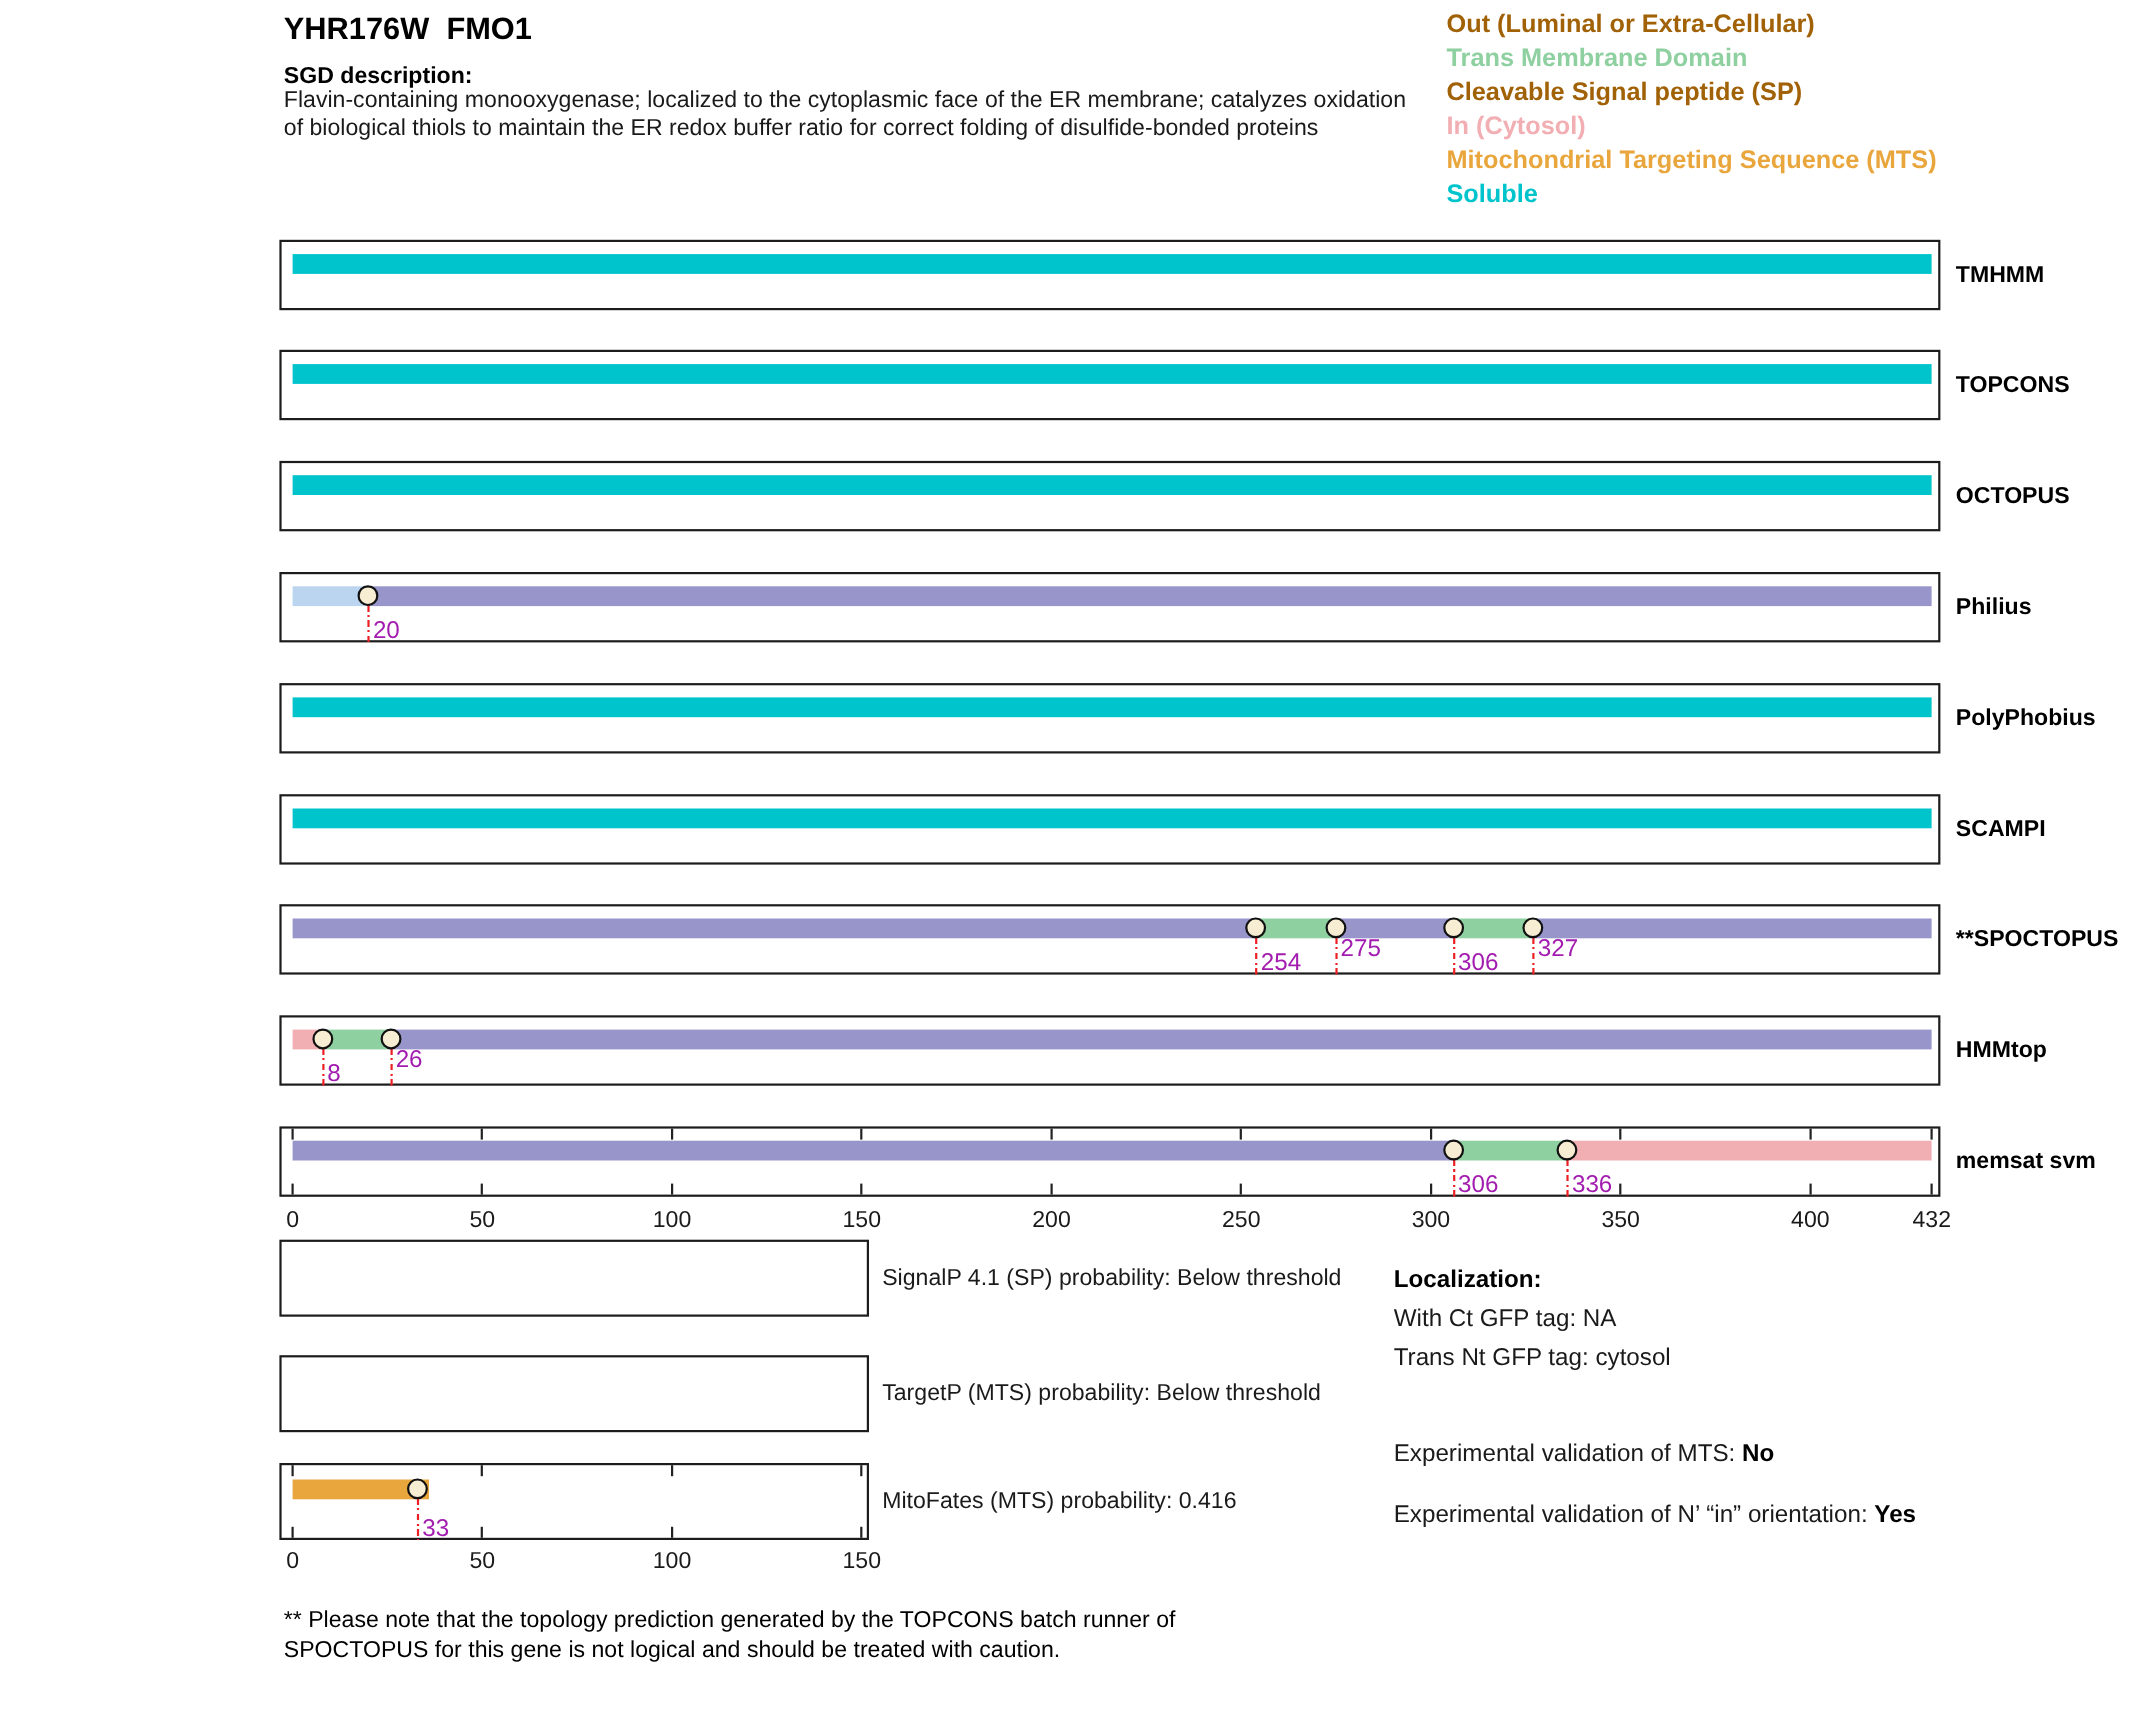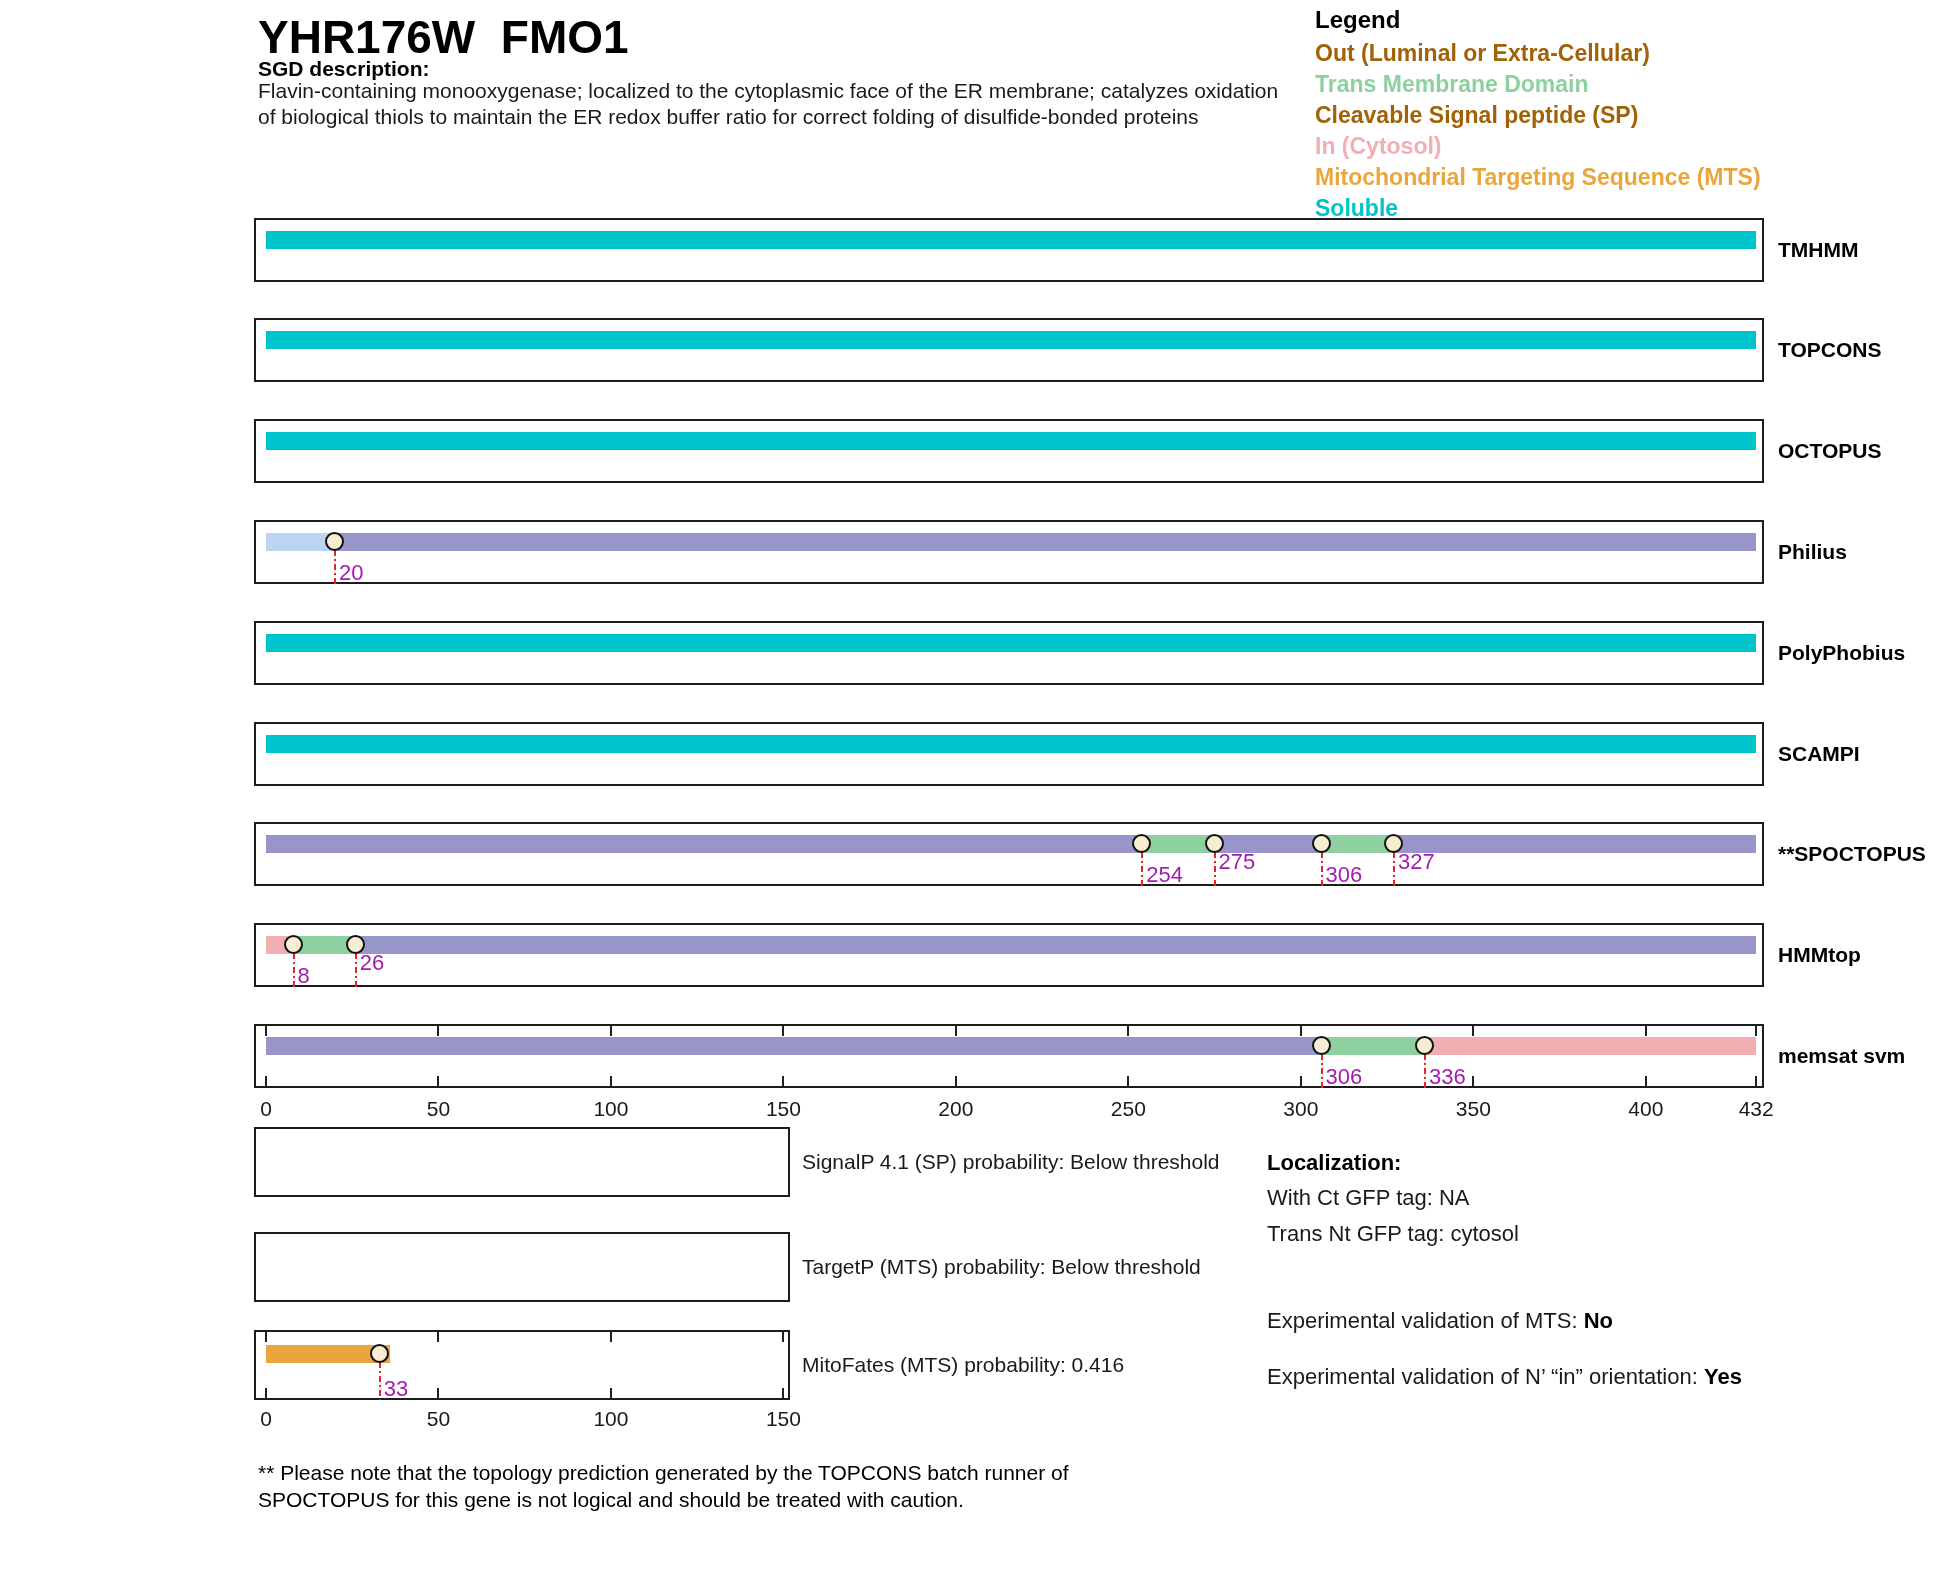--- a/index.html
+++ b/index.html
@@ -1,19 +1,19 @@
 <!DOCTYPE html>
 <html><head>
 <meta charset="utf-8">
 <style>
   html,body{margin:0;padding:0;background:#fff;}
   #page{position:relative;width:1950px;height:1573px;background:#fff;
         font-family:"Liberation Sans",sans-serif;color:#111;overflow:hidden;}
   .abs{position:absolute;}
-  #title{left:258px;top:10px;font-size:46px;font-weight:bold;white-space:pre;color:#000;}
+  #title{left:258px;top:10px;font-size:28px;font-weight:bold;white-space:pre;color:#000;}
   #sgd-label{left:258px;top:57px;font-size:21px;font-weight:bold;color:#000;}
   .desc-line{left:258px;font-size:21px;color:#1a1a1a;white-space:pre;}
   #legend{left:1315px;top:6px;}
   #legend-title{font-size:24px;font-weight:bold;color:#000;margin-bottom:4px;}
   .legend-item{font-size:23px;font-weight:bold;line-height:31px;white-space:pre;}
   .trackbox{position:absolute;border:2px solid #1c1c1c;background:#fff;box-sizing:border-box;}
   .seg{position:absolute;height:18px;}
   .track-label{position:absolute;font-size:21px;font-weight:bold;color:#000;
                transform:translateY(-50%);white-space:pre;}
   .marker-circle{position:absolute;width:15px;height:15px;border:2.5px solid #111;
@@ -31,21 +31,20 @@
 </head>
 <body>
 
 <div id="page">
   <div id="title" class="abs">YHR176W  FMO1</div>
   <div id="sgd-label" class="abs">SGD description:</div>
   <div class="abs desc-line" style="top:79px;">Flavin-containing monooxygenase; localized to the cytoplasmic face of the ER membrane; catalyzes oxidation</div>
   <div class="abs desc-line" style="top:105px;">of biological thiols to maintain the ER redox buffer ratio for correct folding of disulfide-bonded proteins</div>
 
   <div id="legend" class="abs">
-    <div id="legend-title">Legend</div>
     <div id="legend-items">
         <div class="legend-item" style="color: #a16207;">Out (Luminal or Extra-Cellular)</div>
         <div class="legend-item" style="color: rgb(143, 208, 160);">Trans Membrane Domain</div>
         <div class="legend-item" style="color: #a16207;">Cleavable Signal peptide (SP)</div>
         <div class="legend-item" style="color: rgb(242, 175, 179);">In (Cytosol)</div>
         <div class="legend-item" style="color: rgb(233, 166, 60);">Mitochondrial Targeting Sequence (MTS)</div>
         <div class="legend-item" style="color: rgb(0, 196, 204);">Soluble</div>
       </div>
   </div>
 

